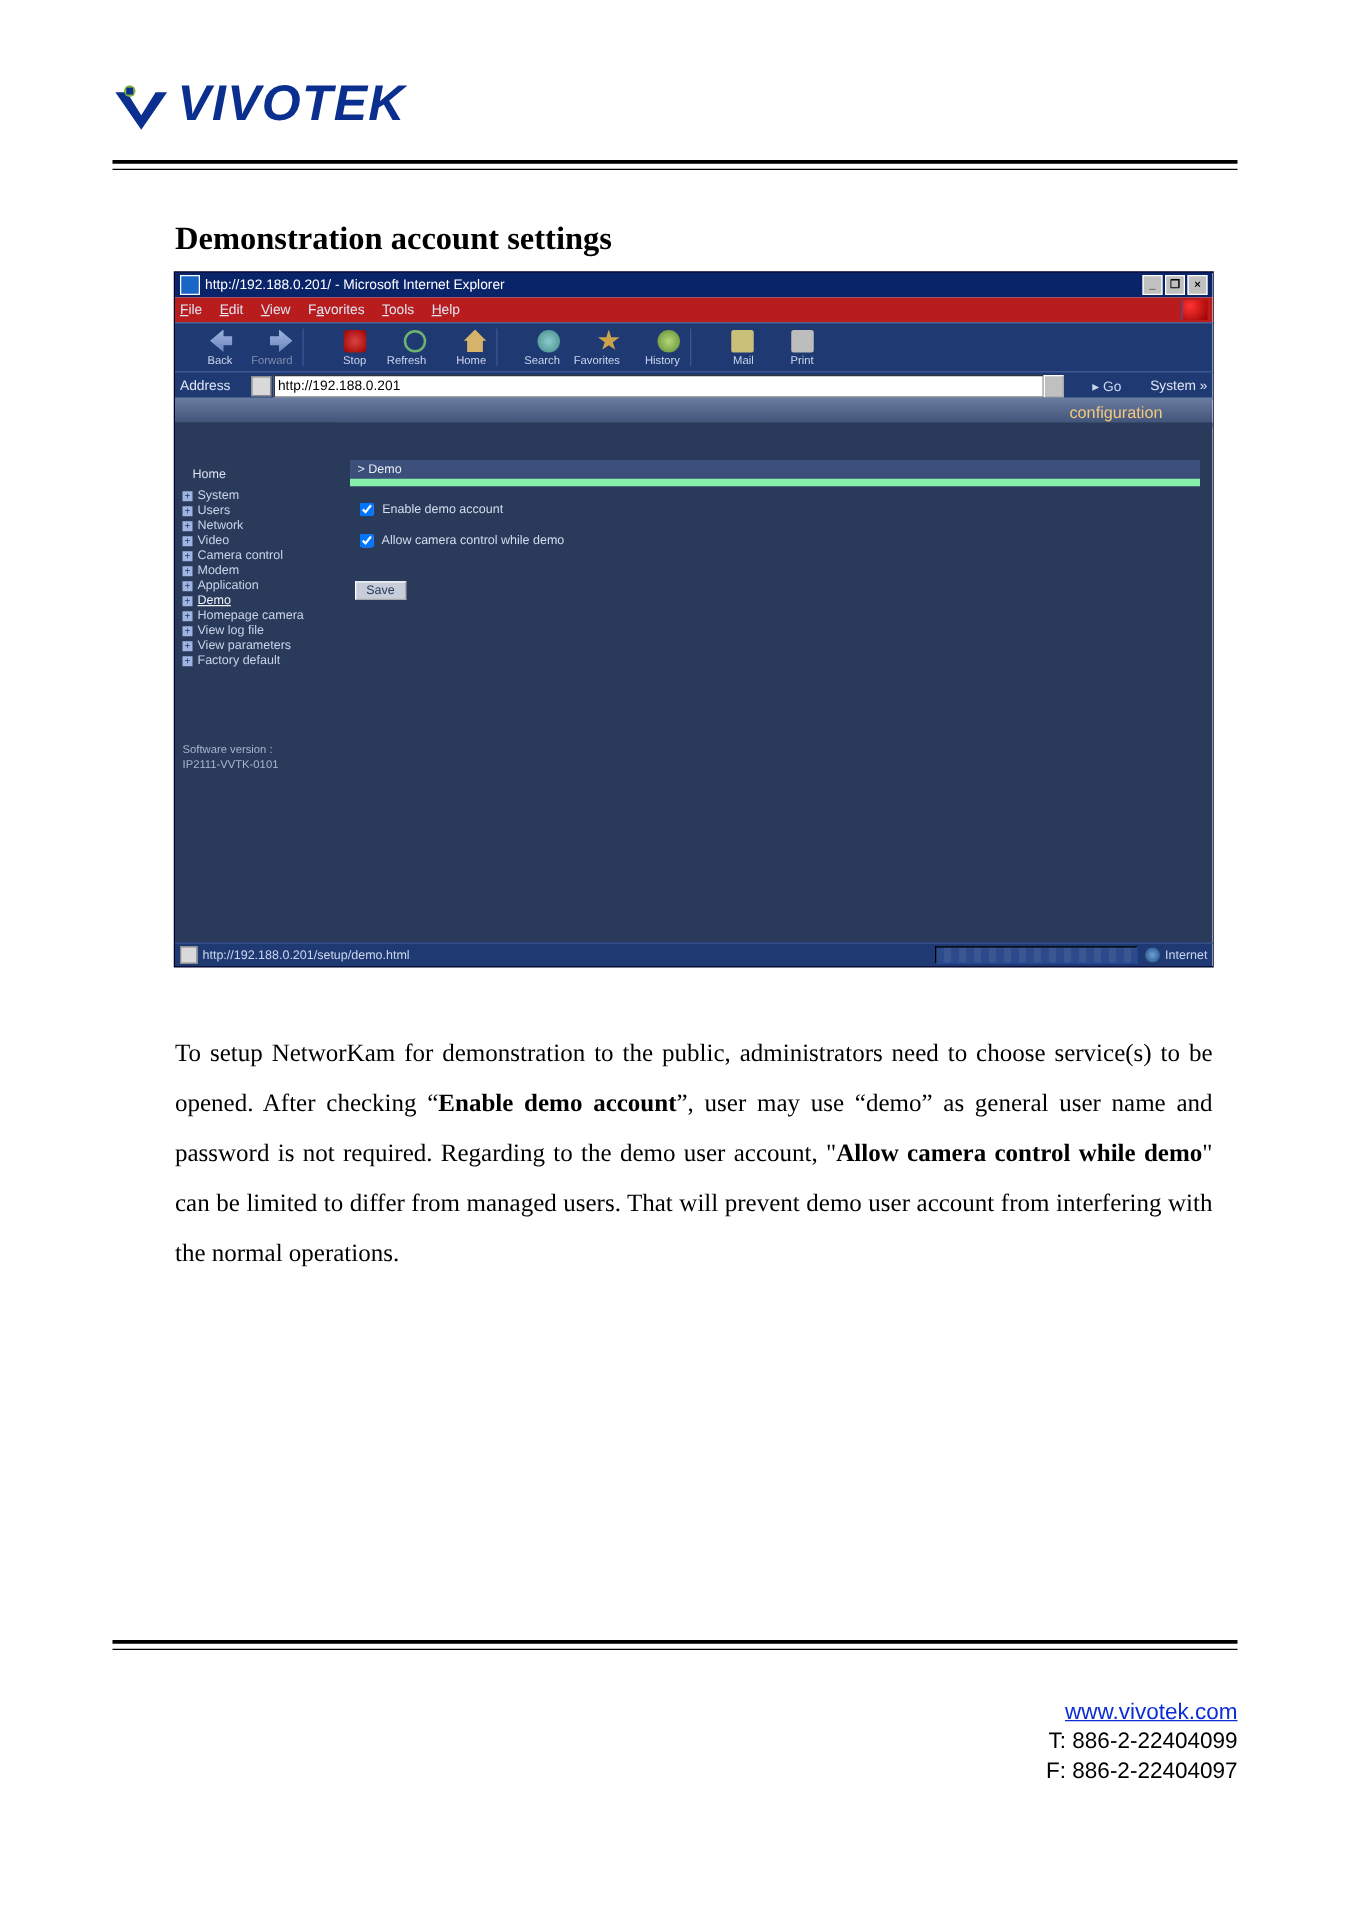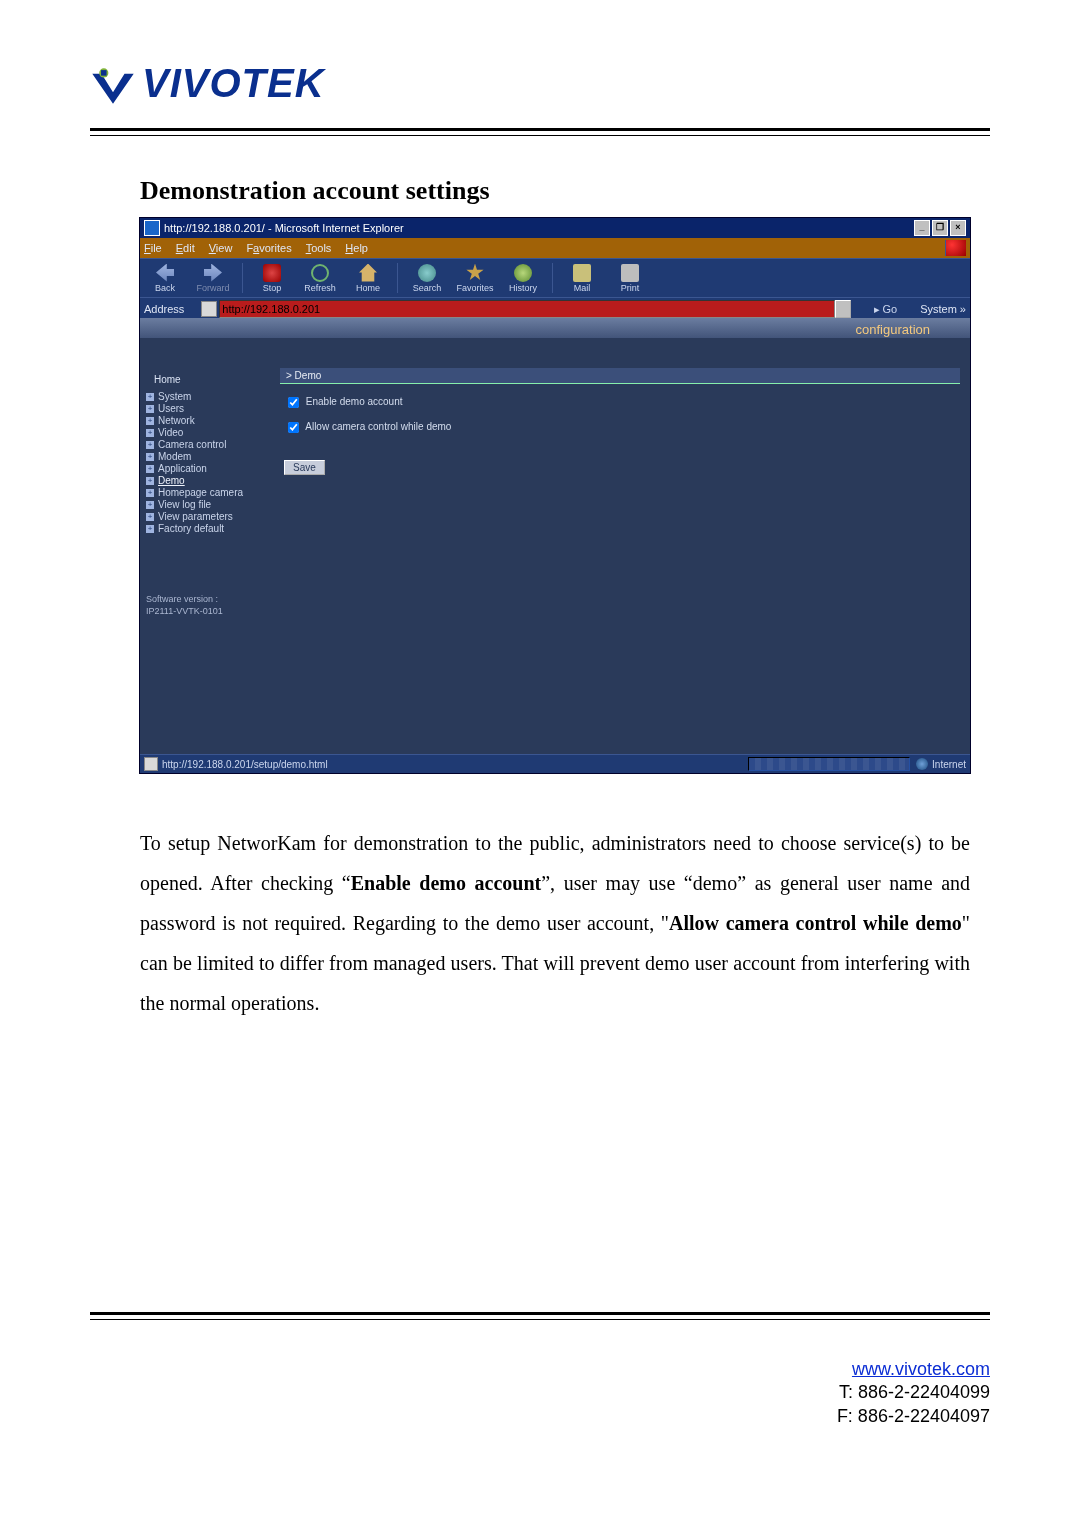--- a/index.html
+++ b/index.html
@@ -71,21 +71,21 @@
   }
   .titlebar .t-txt { flex: 1; font-size: 11px; }
   .titlebar .winbtns { display: flex; gap: 2px; }
   .titlebar .winbtn {
     width: 14px; height: 14px; background: #c0c0c0; border: 1px solid #fff;
     color: #000; font-size: 9px; line-height: 12px; text-align: center;
     font-weight: bold;
   }
   .menubar {
     height: 20px;
-    background: #a16207;
+    background: #b91c1c;
     display: flex;
     align-items: center;
     padding: 0 4px;
     gap: 14px;
     color: #dfe6f5;
     font-size: 11px;
   }
   .menubar .mi { text-decoration: underline dotted transparent; }
   .menubar .mi .u { text-decoration: underline; }
   .ms-logo {
@@ -97,21 +97,21 @@
   .toolbar {
     height: 38px;
     background: #1f3a73;
     display: flex;
     align-items: center;
     padding: 0 4px;
     gap: 6px;
     border-top: 1px solid #3b5691;
   }
   .tbtn {
-    display: flex; flex-direction: column; align-items: center;
+    display: flex; flex-direction: column; align-items: flex-end;
     color: #cbd6ee; font-size: 9px; width: 42px;
   }
   .tbtn.disabled { color: #7f8db0; }
   .tbtn .ic { width: 18px; height: 18px; margin-bottom: 1px; }
   .sep { width: 1px; height: 30px; background: #3b5691; margin: 0 2px; }
   .ic-back { background: linear-gradient(#9fb4e0,#6a84bc); clip-path: polygon(60% 0,60% 30%,100% 30%,100% 70%,60% 70%,60% 100%,0 50%); }
   .ic-fwd { background: linear-gradient(#9fb4e0,#6a84bc); clip-path: polygon(40% 0,100% 50%,40% 100%,40% 70%,0 70%,0 30%,40% 30%); }
   .ic-stop { background: radial-gradient(circle,#d44,#900); border-radius: 3px; }
   .ic-refresh { border: 2px solid #6fb36f; border-radius: 50%; box-sizing: border-box; }
   .ic-home { background: #d6b36a; clip-path: polygon(50% 0,100% 50%,85% 50%,85% 100%,15% 100%,15% 50%,0 50%); }
@@ -128,21 +128,21 @@
     padding: 0 4px;
     gap: 17px;
     border-top: 1px solid #3b5691;
     color: #dfe6f5;
     font-size: 11px;
   }
   .addrbar .lbl { }
   .addrbar .af-wrap { flex: 1; display: flex; align-items: center; }
   .addrbar input {
     flex: 1; height: 16px; font-size: 11px; padding: 0 2px;
-    background: #b91c1c; color: #000; border: 1px inset #888;
+    background: #ffffff; color: #000; border: 1px inset #888;
   }
   .addrbar .pgicon { width: 14px; height: 14px; background: #d9d9d9; margin-right: 2px; border: 1px solid #888; }
   .drop { width: 14px; height: 16px; background: #c0c0c0; border: 1px outset #fff; }
   .addrbar .go { color: #cbd6ee; margin-left: 6px; }
   .addrbar .links { margin-left: 6px; }
   .content-area {
     position: absolute;
     left: 0; right: 0; top: 120px; bottom: 18px;
     background: #2a3a5a;
     display: flex;
@@ -179,21 +179,21 @@
     flex: 1;
     position: relative;
     padding: 0 10px;
   }
   .panel-head {
     margin-top: 30px;
     background: #3b4f7a;
     color: #e8ecf4;
     font-size: 10px;
     padding: 2px 6px;
-    border-bottom: 1px solid #86efac;
+    border-bottom: 6px solid #86efac;
   }
   .panel-body {
     padding: 10px 4px;
     font-size: 10px;
     color: #d4ddee;
   }
   .panel-body label { display: block; margin-bottom: 8px; }
   .panel-body input[type=checkbox]{
     vertical-align: middle; margin-right: 4px;
     width: 11px; height: 11px;

